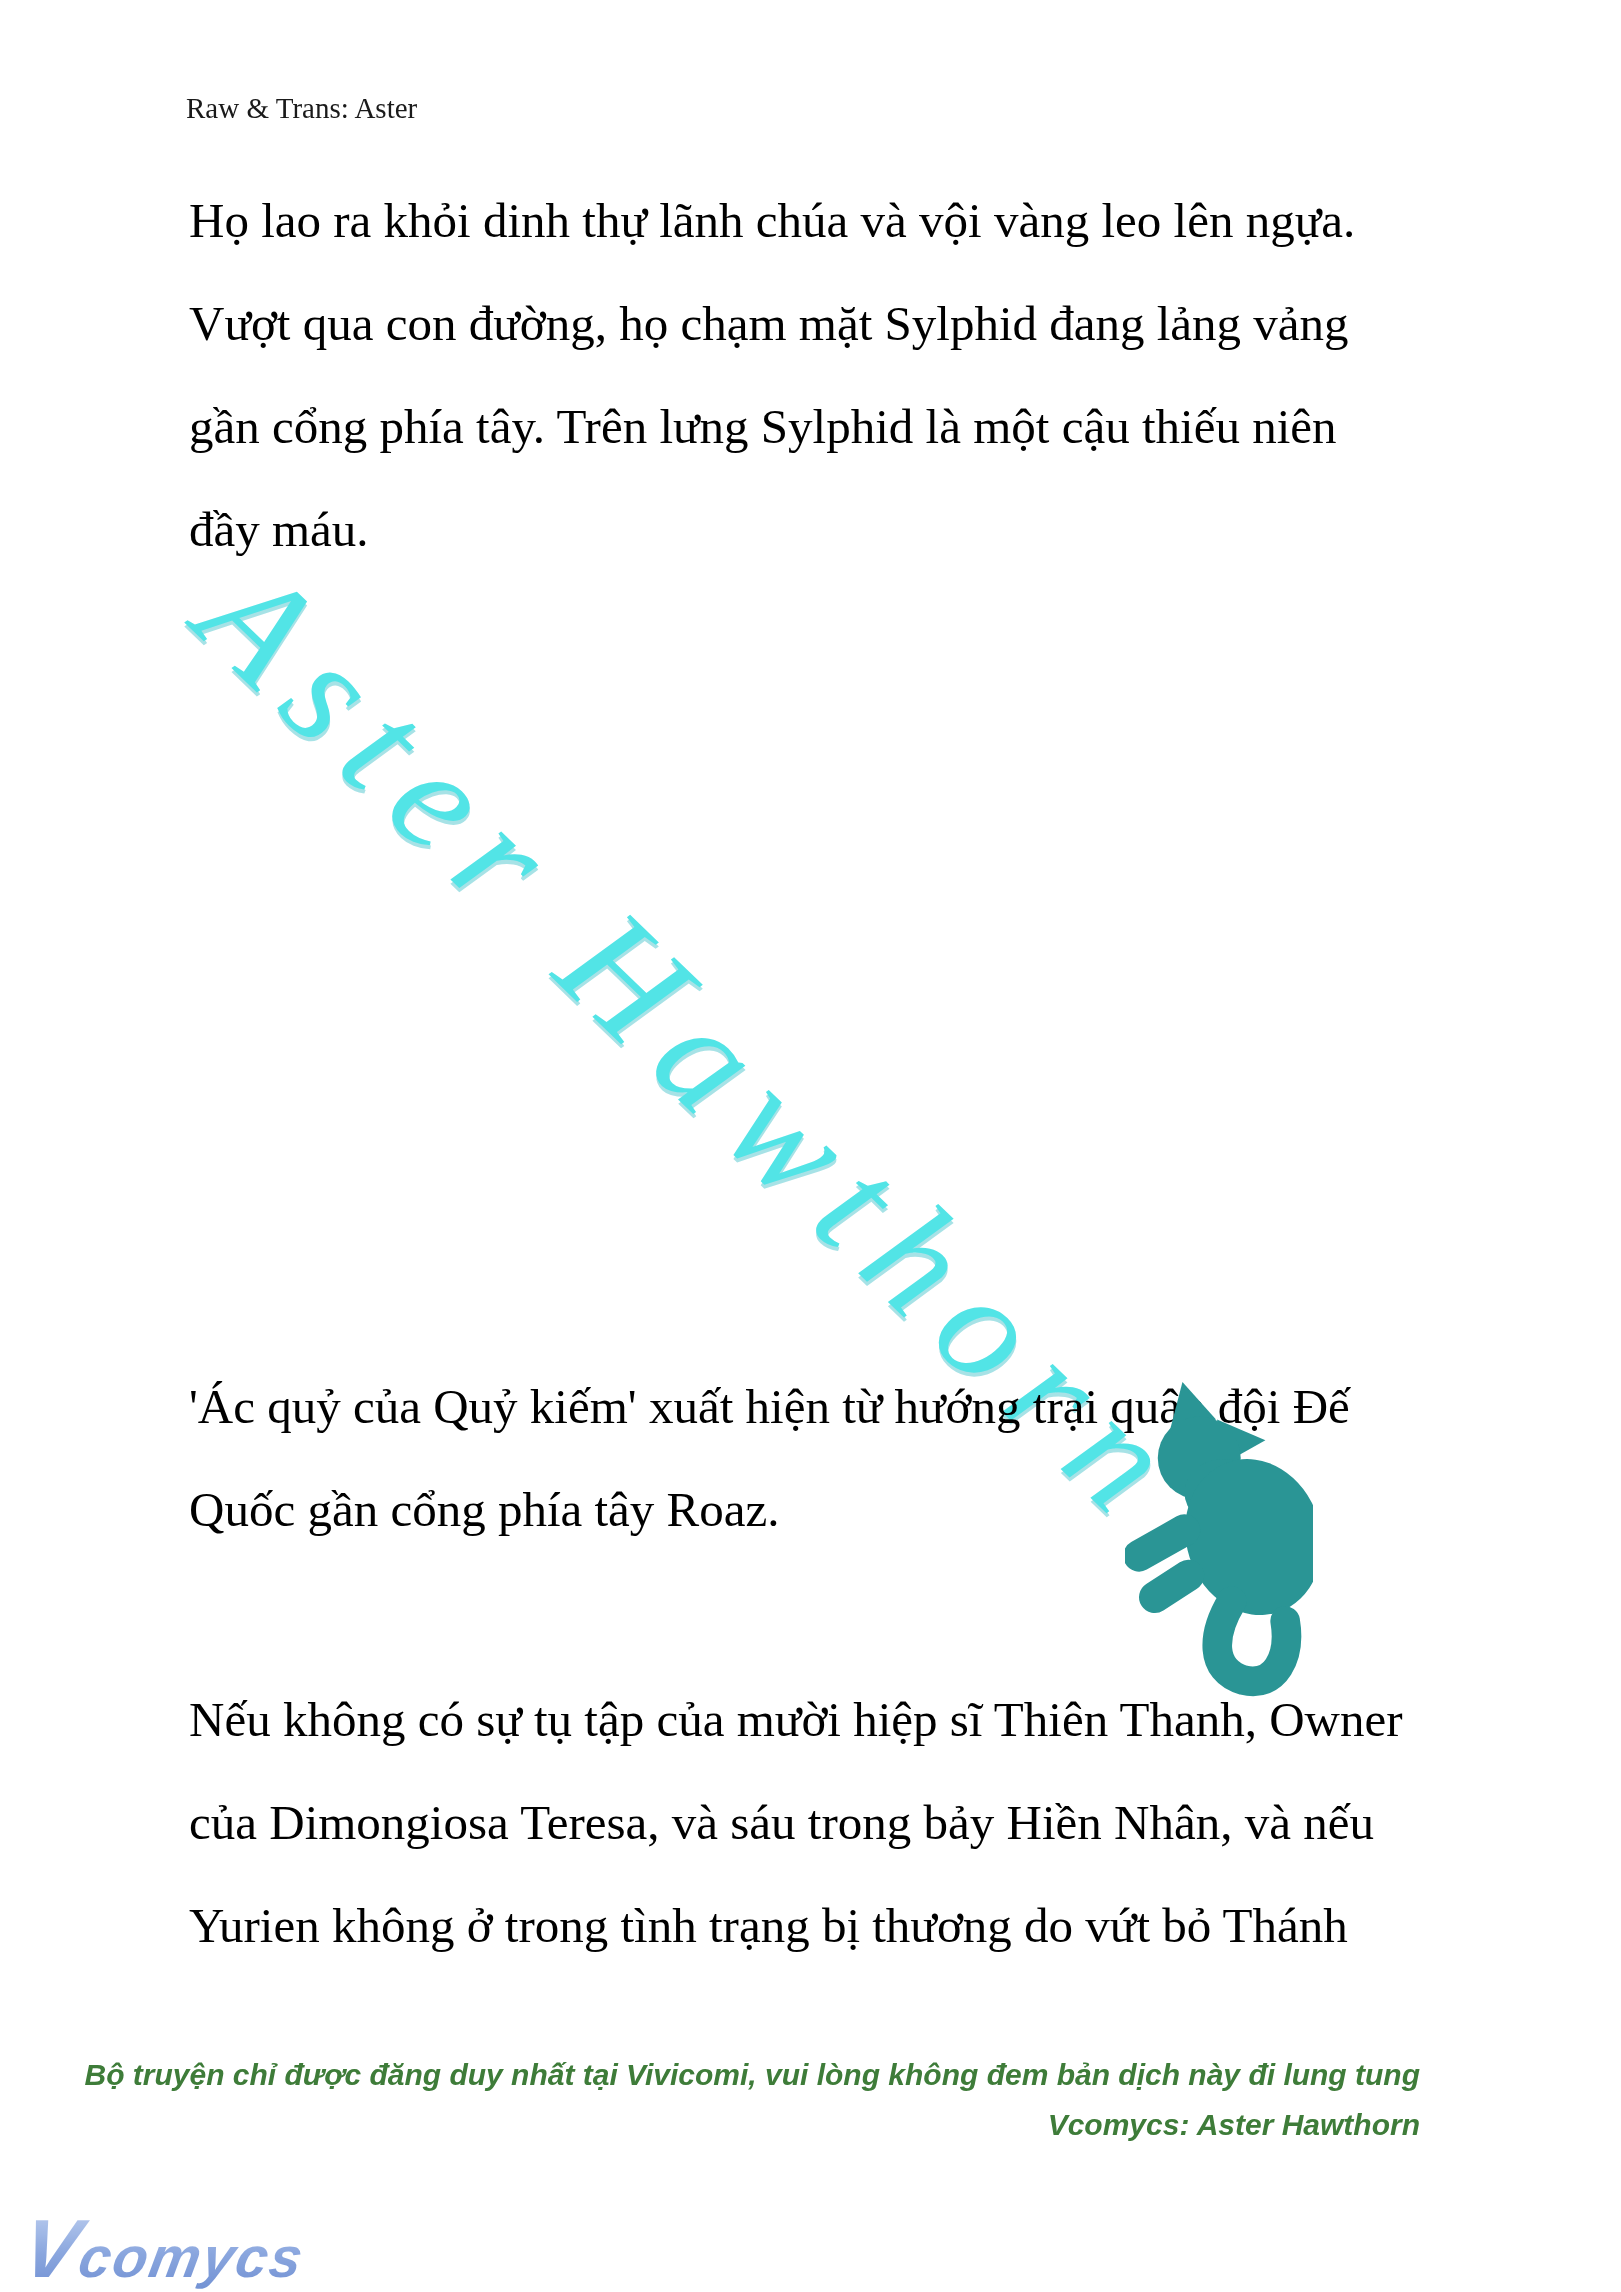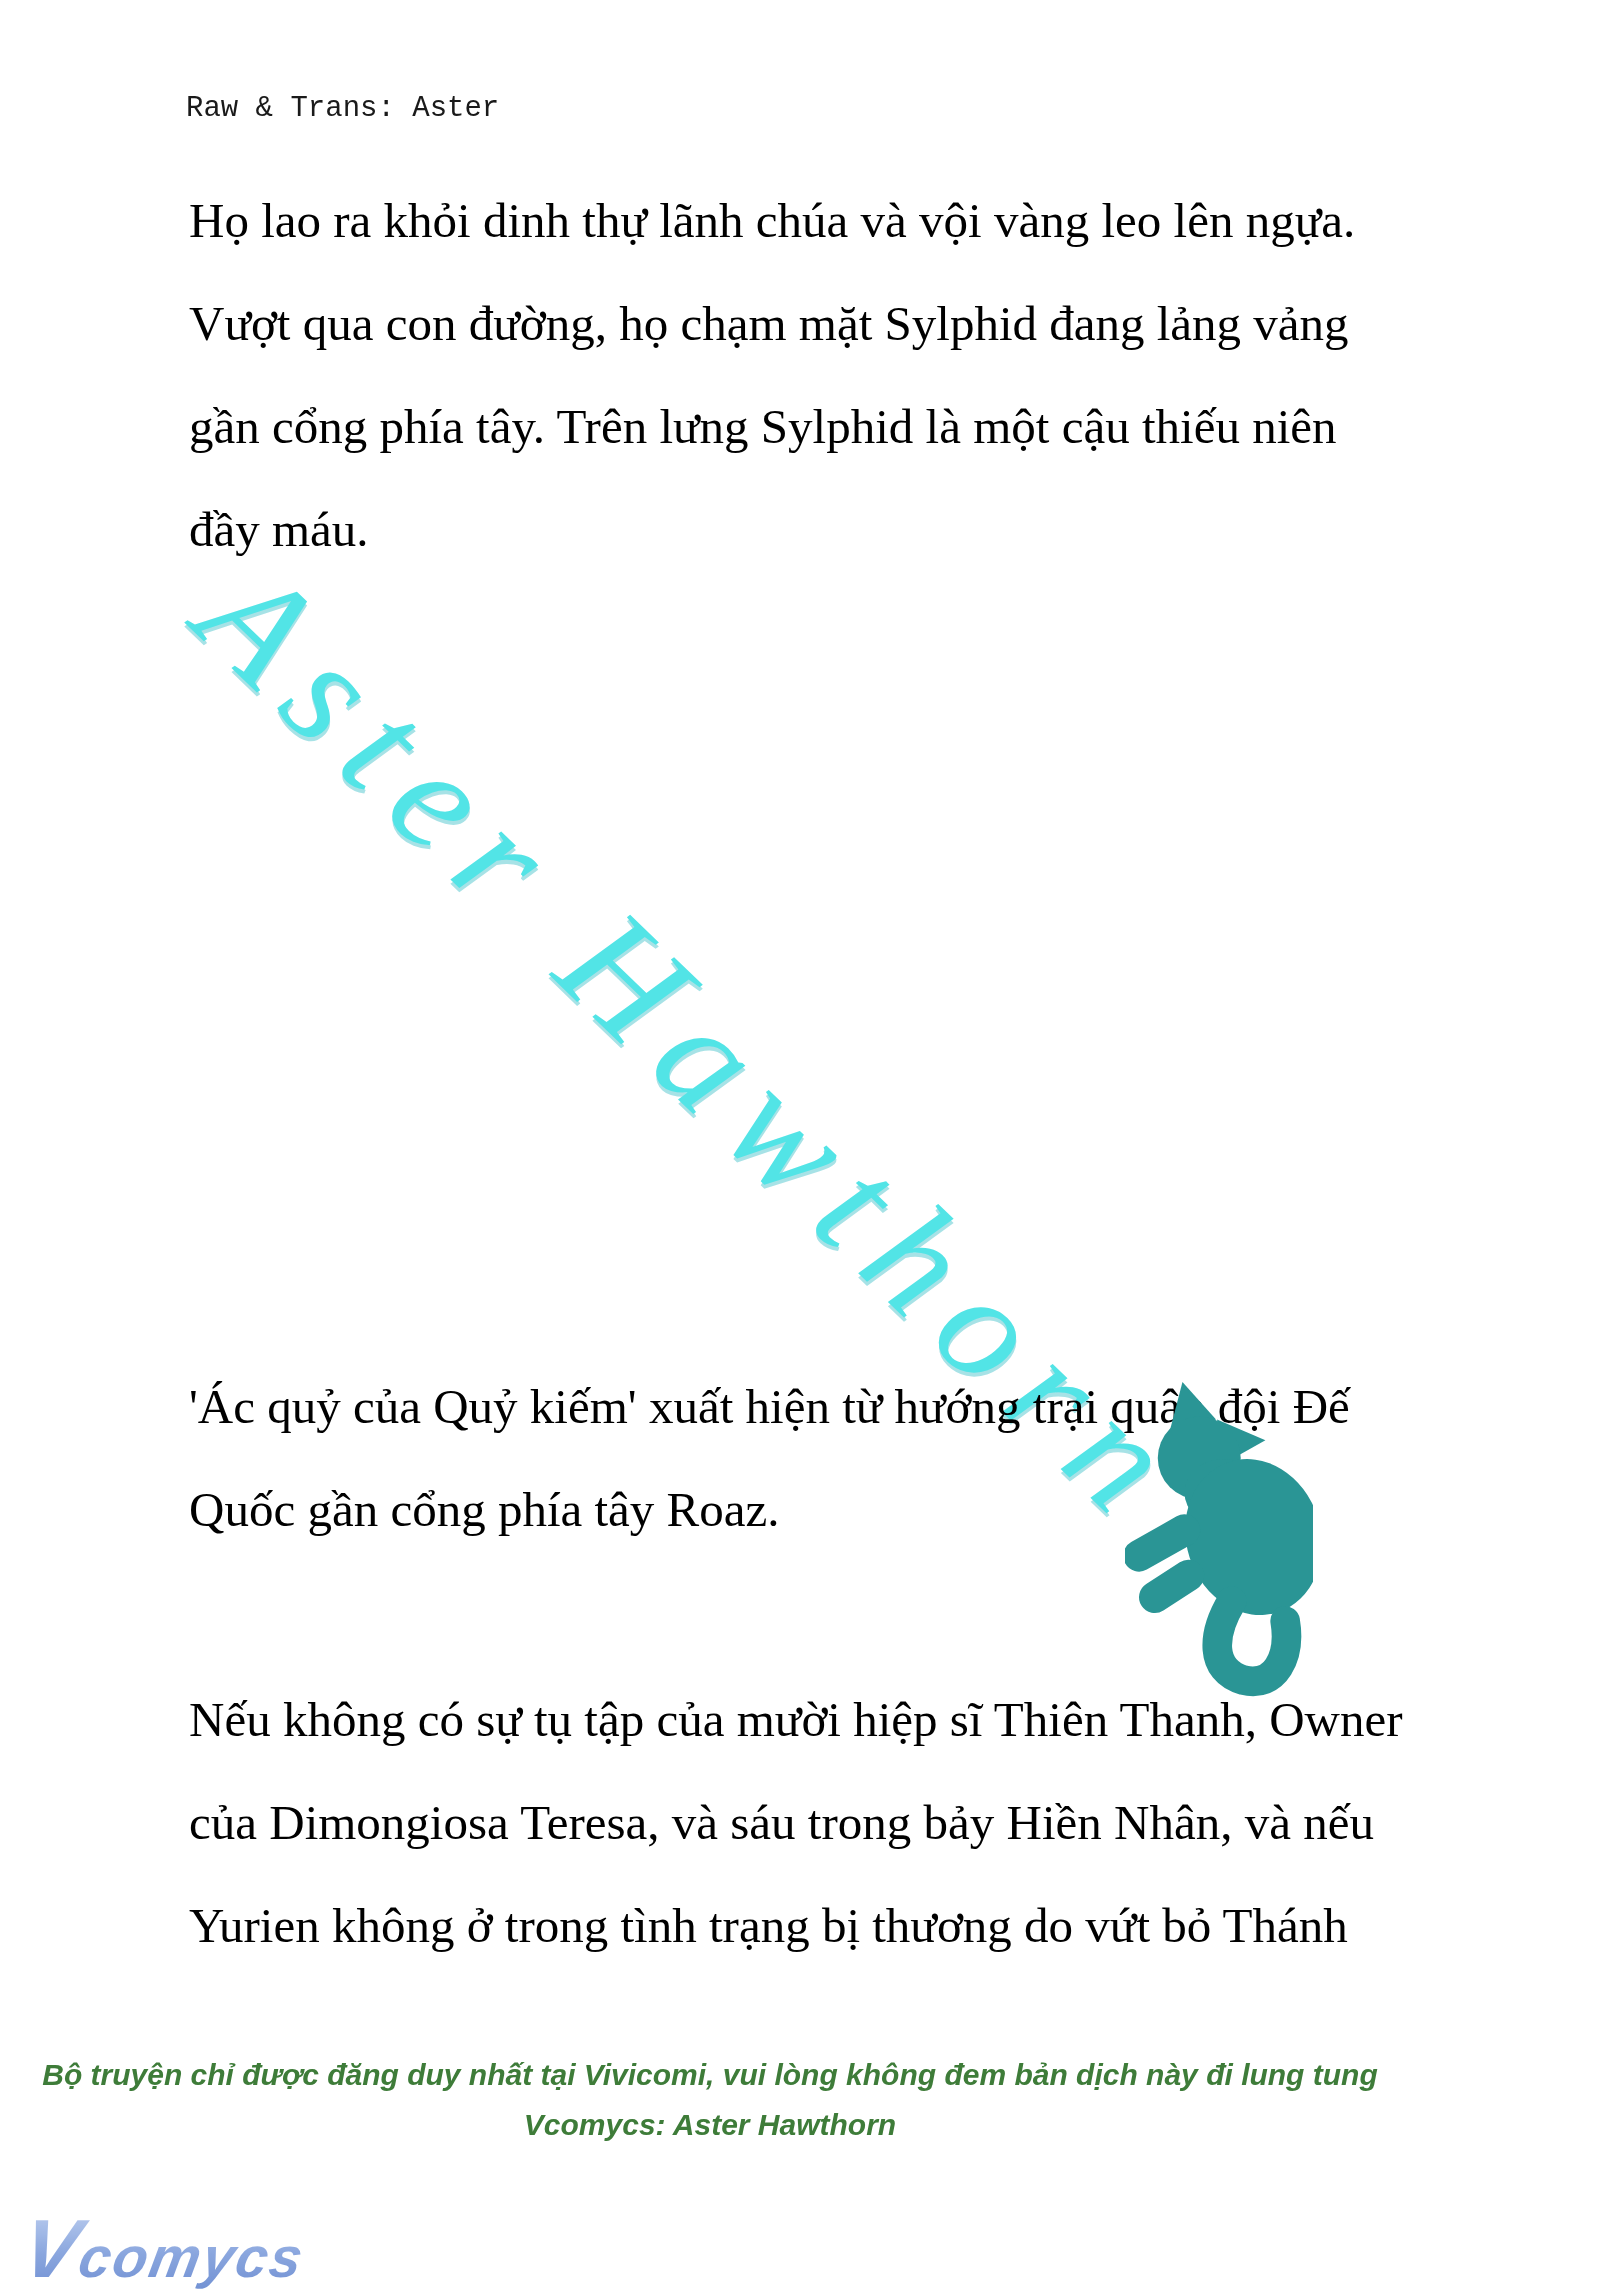--- a/index.html
+++ b/index.html
@@ -9,21 +9,21 @@
     height:2293px;
     background:#ffffff;
     overflow:hidden;
     font-family:"Liberation Serif", serif;
     color:#000;
   }
   
   .credit{
     position:absolute;
     left:186px; top:92px;
-    font-family:Liberation Mono, monospace;
+    font-family:Liberation Serif, serif;
     font-size:29px;
     color:#1a1a1a;
     white-space:pre;
   }
   
   .watermark{
     position:absolute;
     left:286px; top:529px;
     font-family:"Liberation Serif", serif;
     font-style:italic;
@@ -57,21 +57,21 @@
     position:absolute;
     left:1125px; top:1382px;
     width:188px; height:316px;
     z-index:3;
   }
   
   .footer{
     position:absolute;
     left:0; top:2050px;
     width:1420px;
-    text-align:center;
+    text-align:right;
     font-family:"Liberation Sans", sans-serif;
     font-style:italic;
     font-weight:bold;
     font-size:30px;
     line-height:50px;
     color:#3e7c39;
     z-index:2;
   }
   
   .logo{

